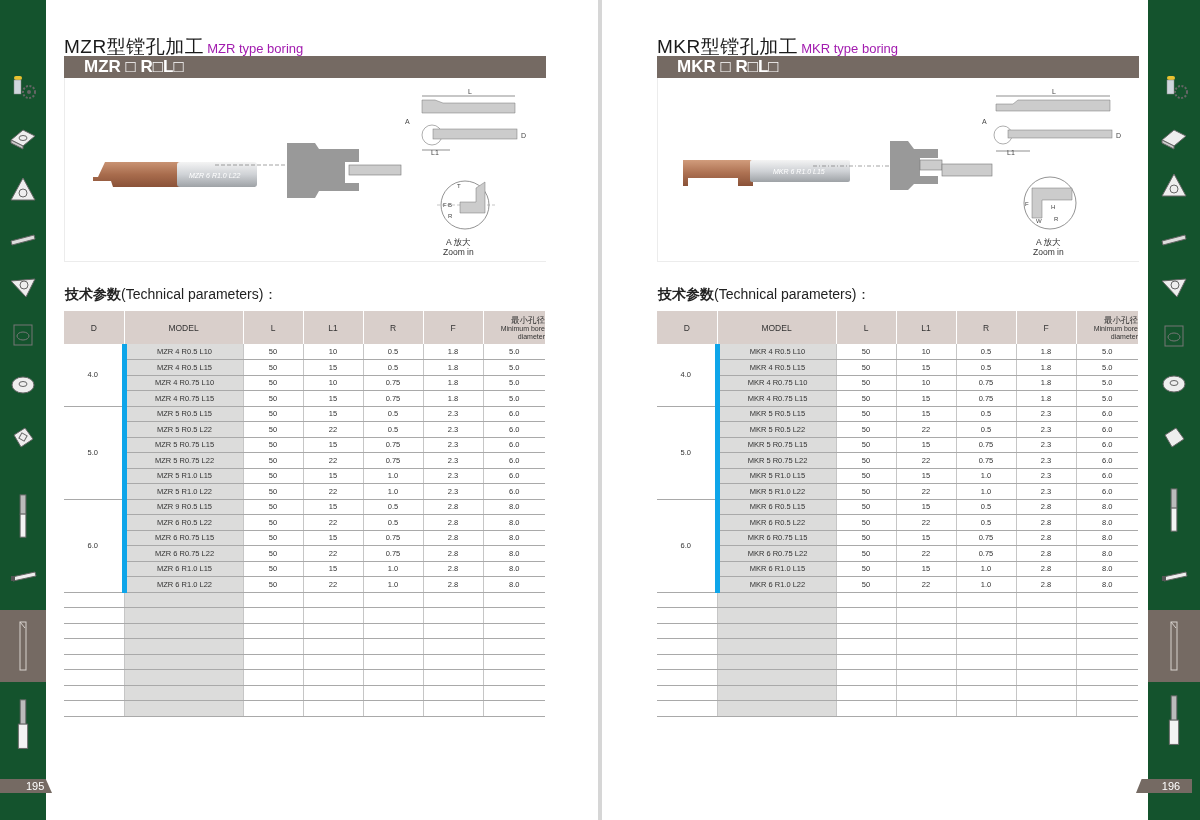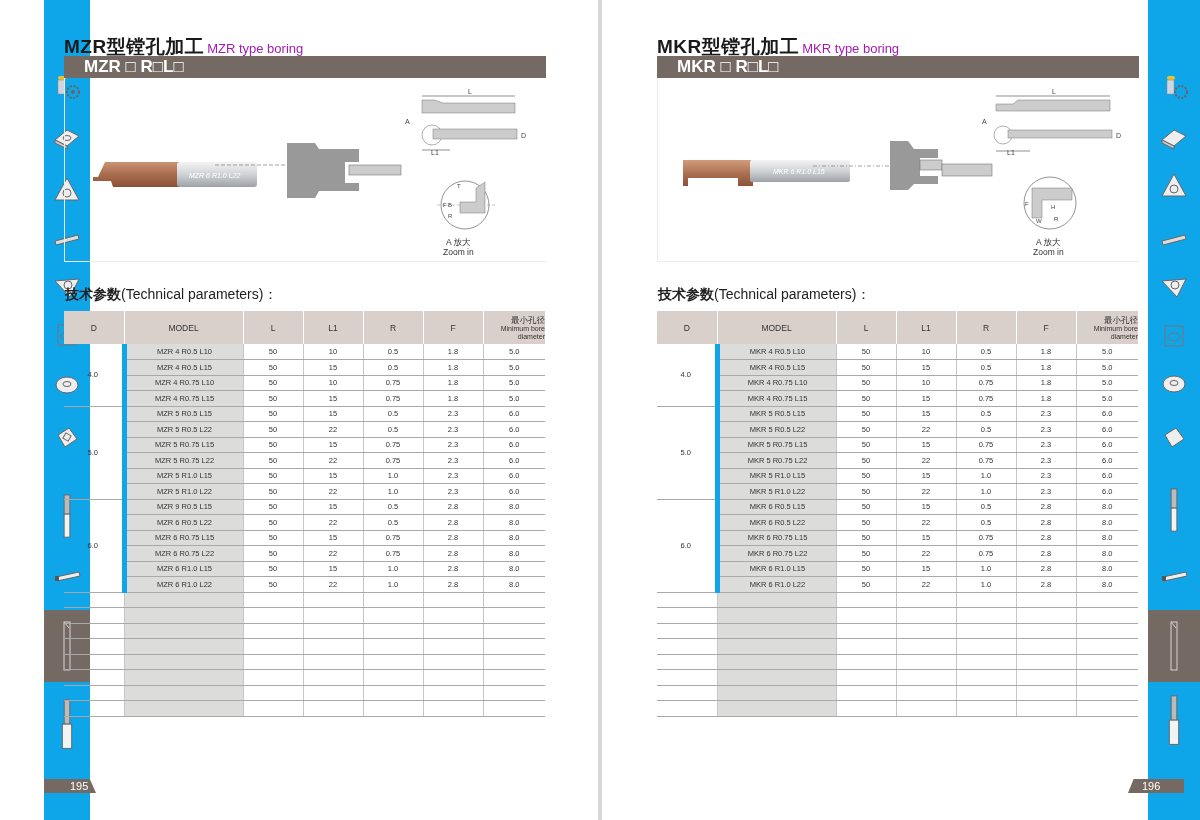--- a/index.html
+++ b/index.html
@@ -4,41 +4,41 @@
 <style>
   * { box-sizing: border-box; margin: 0; padding: 0; }
   html, body { width: 1200px; height: 820px; overflow: hidden; background: #fff; }
   body { font-family: "Liberation Sans", "DejaVu Sans", sans-serif; color: #222; position: relative; }
 
   .page { position: absolute; top: 0; height: 820px; background: #fff; }
   .page.left { left: 0; width: 598px; }
   .page.right { left: 602px; width: 598px; }
   .spine { position: absolute; left: 598px; top: 0; width: 4px; height: 820px; background: #d6d6d6; }
 
-  .sidebar { position: absolute; top: 0; width: 46px; height: 820px; background: #0ea5e9; margin-left: 44px; }
+  .sidebar { position: absolute; top: 0; width: 46px; height: 820px; background: #14532d; }
   .page.left .sidebar { left: 0; }
   .page.right .sidebar { right: 0; width: 52px; }
 
   .side-icon { position: absolute; left: 0; width: 100%; height: 40px; display: flex; align-items: center; justify-content: center; }
   .side-icon svg { width: 30px; height: 30px; }
   .side-active { position: absolute; left: 0; width: 100%; height: 72px; background: #756a63; display: flex; align-items: center; justify-content: center; }
   .page.left .side-active { top: 610px; }
   .page.right .side-active { top: 610px; }
   .side-active svg { width: 20px; height: 56px; }
 
   .page-num { position: absolute; top: 779px; height: 14px; background: #756a63; color: #fff; font-size: 11px; line-height: 14px; }
   .page.left .page-num { left: 0; width: 52px; padding-left: 26px; clip-path: polygon(0 0, 88% 0, 100% 100%, 0 100%); }
-  .page.right .page-num { right: 16px; width: 56px; padding-left: 14px; clip-path: polygon(10% 0, 100% 0, 100% 100%, 0 100%); }
+  .page.right .page-num { right: 8px; width: 56px; padding-left: 14px; clip-path: polygon(10% 0, 100% 0, 100% 100%, 0 100%); text-align: center; }
 
   .content { position: absolute; top: 0; width: 482px; }
   .page.left .content { left: 64px; }
   .page.right .content { left: 55px; }
 
   .title { position: absolute; top: 34px; left: 0; white-space: nowrap; }
-  .title .cn { font-size: 19px; font-weight: bold; color: #1a1a1a; letter-spacing: 0.5px; }
+  .title .cn { font-size: 19px; font-weight: normal; color: #1a1a1a; letter-spacing: 0.5px; }
   .title .en { font-size: 13px; color: #a21caf; margin-left: 3px; }
 
   .code-bar { position: absolute; top: 56px; left: 0; width: 482px; height: 22px; background: #756a63; color: #fff; font-size: 17px; font-weight: bold; line-height: 22px; padding-left: 20px; }
 
   .figure { position: absolute; top: 78px; left: 0; width: 482px; height: 184px; border-left: 1px solid #ececec; border-bottom: 1px solid #ececec; }
   .figure svg { position: absolute; left: 0; top: 0; }
 
   .section-title { position: absolute; top: 286px; left: 1px; white-space: nowrap; font-size: 14px; }
   .section-title .cn { font-weight: bold; }
 

